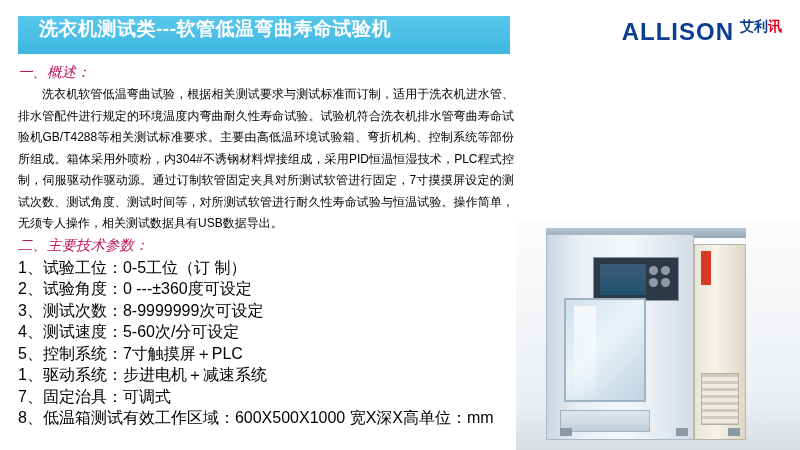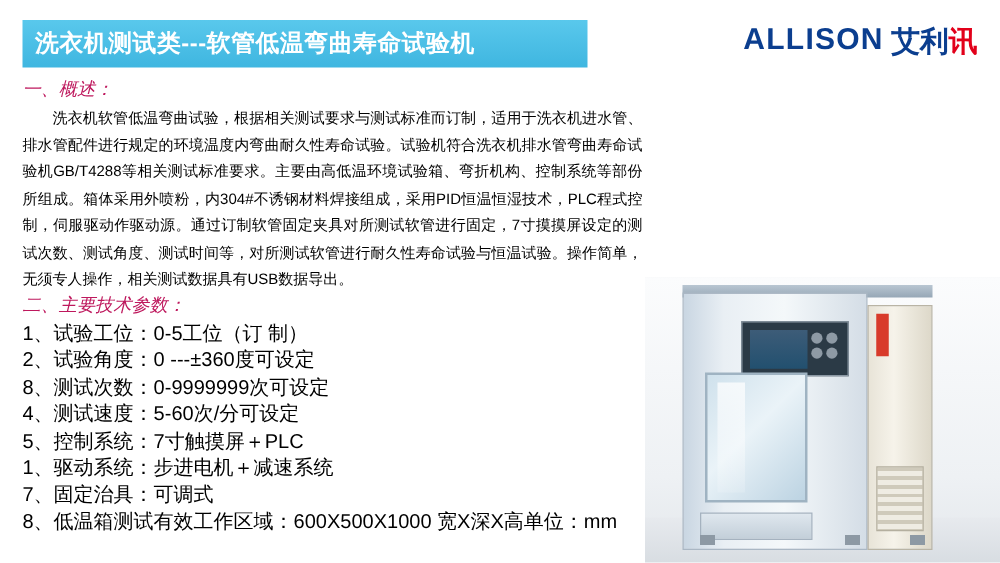--- a/index.html
+++ b/index.html
@@ -19,27 +19,26 @@
     width: 800px;
     height: 450px;
     background: #ffffff;
   }
 
   
   #title-banner {
     position: absolute;
     left: 18px;
     top: 16px;
-    width: 452px;
+    width: 492px;
     height: 38px;
     background: #4fc3e8;
     background: linear-gradient(180deg, #59c8ec 0%, #3fb6e0 100%);
     display: flex;
-    align-items: center;
-    padding-left: 10px;
+    padding-left: 21px;
     box-sizing: border-box;
   }
   #title-banner .title-text {
     color: #ffffff;
     font-size: 19px;
     font-weight: bold;
     letter-spacing: 0.5px;
     white-space: nowrap;
   }
 
@@ -53,21 +52,21 @@
   }
   #brand .brand-latin {
     color: #0b3e8f;
     font-size: 24px;
     font-weight: bold;
     letter-spacing: 1px;
     font-family: "Liberation Sans", "DejaVu Sans", sans-serif;
   }
   #brand .brand-cn {
     color: #0b3e8f;
-    font-size: 23px;
+    font-size: 14px;
     font-weight: bold;
     letter-spacing: 0px;
     font-family: Liberation Serif, serif;
   }
   #brand .brand-cn .accent {
     color: #e2001a;
   }
 
   
   #content {
@@ -267,21 +266,21 @@
     <span class="brand-cn"><span>艾利</span><span class="accent">讯</span></span>
   </div>
 
   <div id="content">
     <p class="sec-head">一、概述：</p>
     <p class="para">洗衣机软管低温弯曲试验，根据相关测试要求与测试标准而订制，适用于洗衣机进水管、排水管配件进行规定的环境温度内弯曲耐久性寿命试验。试验机符合洗衣机排水管弯曲寿命试验机GB/T4288等相关测试标准要求。主要由高低温环境试验箱、弯折机构、控制系统等部份所组成。箱体采用外喷粉，内304#不诱钢材料焊接组成，采用PID恒温恒湿技术，PLC程式控制，伺服驱动作驱动源。通过订制软管固定夹具对所测试软管进行固定，7寸摸摸屏设定的测试次数、测试角度、测试时间等，对所测试软管进行耐久性寿命试验与恒温试验。操作简单，无须专人操作，相关测试数据具有USB数据导出。</p>
     <p class="sec-head">二、主要技术参数：</p>
     <ul id="spec-list">
       <li>1、试验工位：0-5工位（订 制）</li>
       <li>2、试验角度：0 ---±360度可设定</li>
-      <li>8、测试次数：0-9999999次可设定</li>
+      <li>3、测试次数：8-9999999次可设定</li>
       <li>4、测试速度：5-60次/分可设定</li>
       <li>5、控制系统：7寸触摸屏＋PLC</li>
       <li>1、驱动系统：步进电机＋减速系统</li>
       <li>7、固定治具：可调式</li>
       <li>8、低温箱测试有效工作区域：600X500X1000 宽X深X高单位：mm</li>
 
     </ul>
   </div>
 
   <div id="photo">

